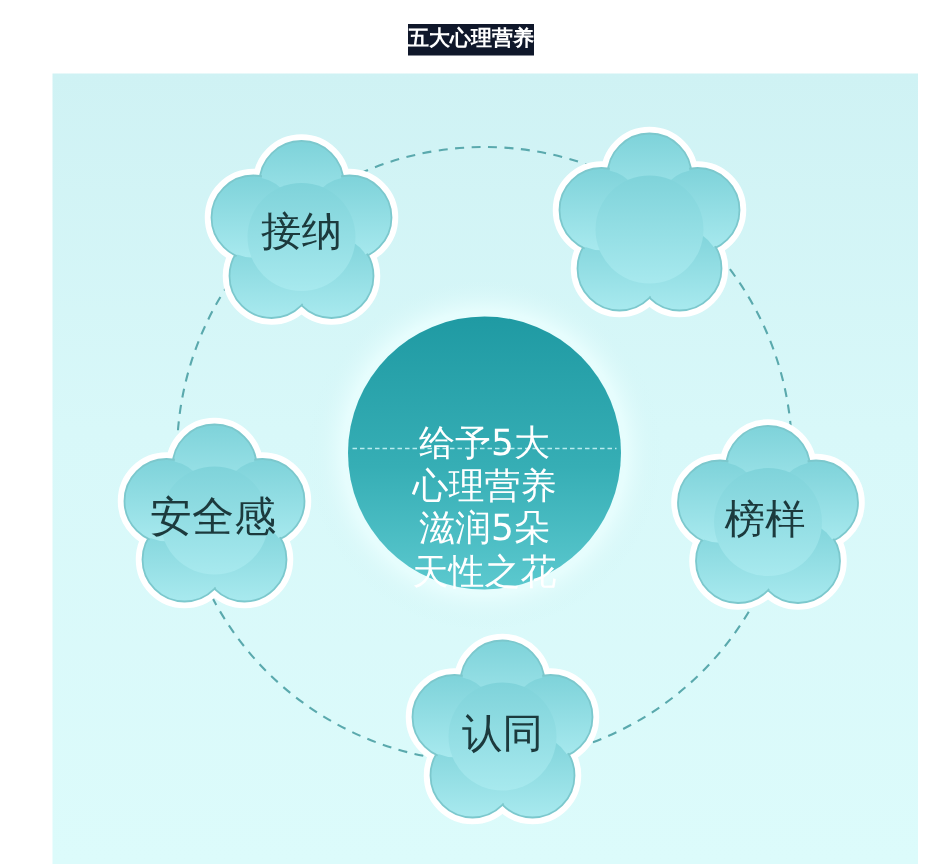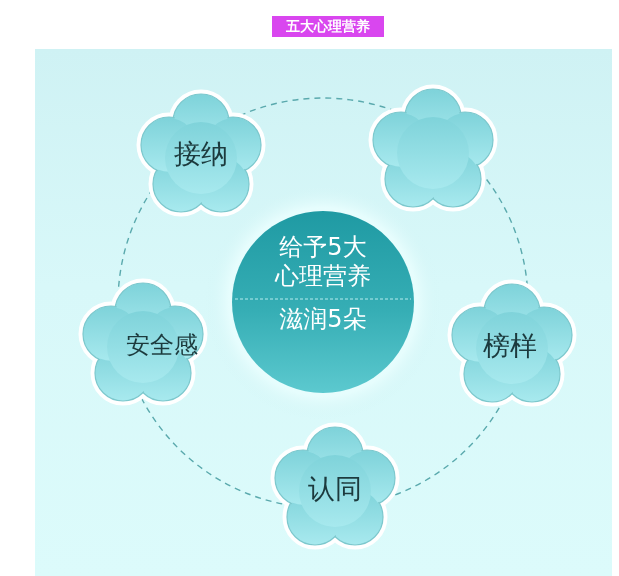--- a/index.html
+++ b/index.html
@@ -1,25 +1,25 @@
 <!DOCTYPE html>
 <html><head>
 <meta charset="utf-8">
 <style>
   html,body{margin:0;padding:0;background:#ffffff;}
   body{width:619px;height:576px;position:relative;overflow:hidden;font-family:"DejaVu Sans","Liberation Sans",sans-serif;}
-  .title-bar{position:absolute;left:272px;top:16px;width:112px;height:21px;background:#d946ef;color:#ffffff;
+  .title-bar{position:absolute;left:272px;top:16px;width:84px;height:21px;background:#0f172a;color:#ffffff;
     font-size:14px;font-weight:bold;line-height:21px;text-align:center;letter-spacing:0px;}
   .panel{position:absolute;left:35px;top:49px;width:577px;height:527px;
     background:linear-gradient(180deg,#cff2f4 0%,#d8f8f9 45%,#dcfbfb 100%);overflow:hidden;}
   svg.diagram{position:absolute;left:0;top:0;}
   .flower-label{position:absolute;color:#1c3a3d;font-size:27px;text-align:left;white-space:nowrap;
     transform:translate(-50%,-50%);}
   .center-text{position:absolute;color:#ffffff;font-size:24px;line-height:29px;text-align:center;
-    transform:translate(-50%,-50%);white-space:nowrap;font-weight:normal;}
+    transform:translate(-50%,-50%);white-space:nowrap;font-weight:normal;margin-top:48px;}
 </style>
 </head>
 <body>
 
 <div class="title-bar">五大心理营养</div>
 
 <div class="panel">
   <svg class="diagram" width="577" height="527" viewBox="0 0 577 527">
     <defs>
       <radialGradient id="glow" cx="50%" cy="50%" r="50%">
@@ -74,19 +74,20 @@
     <use href="#flower" x="300" y="440"></use>
     <use href="#flower" x="108" y="296"></use>
   </svg>
 
   <div class="center-text" style="left:288px;top:213px;">
     <div>给予5大</div>
     <div>心理营养</div>
   </div>
   <div class="center-text" style="left:288px;top:270px;">
     <div>滋润5朵</div>
+    <div>天性之花</div>
   </div>
 
   <div class="flower-label" style="left:166px;top:105px;">接纳</div>
   <div class="flower-label" style="left:300px;top:440px;">认同</div>
   <div class="flower-label" style="left:475px;top:297px;">榜样</div>
-  <div class="flower-label" style="left:107px;top:296px;font-size:24px;margin-left:20px;">安全感</div>
+  <div class="flower-label" style="left:107px;top:296px;font-size:28px;">安全感</div>
 </div>
 
 </body></html>

